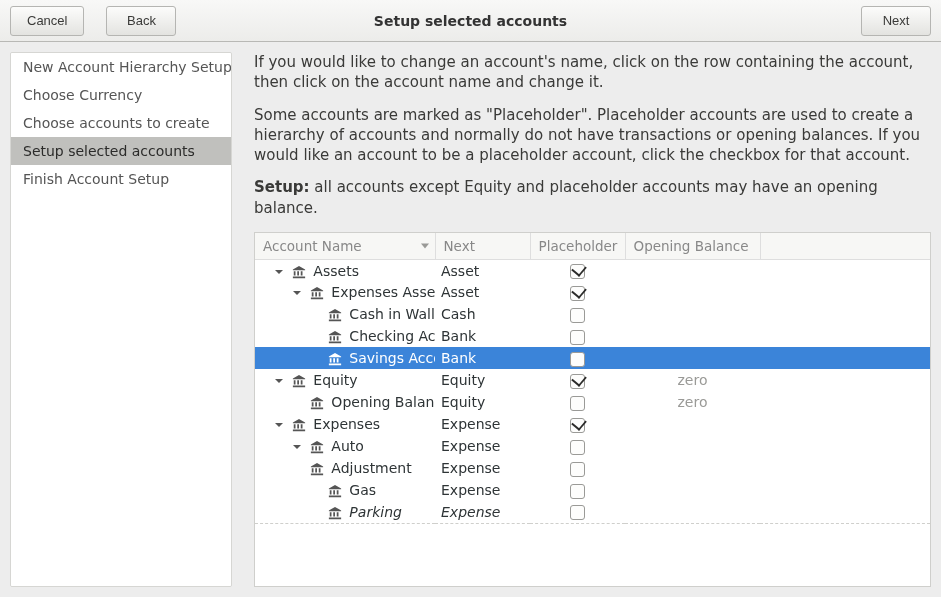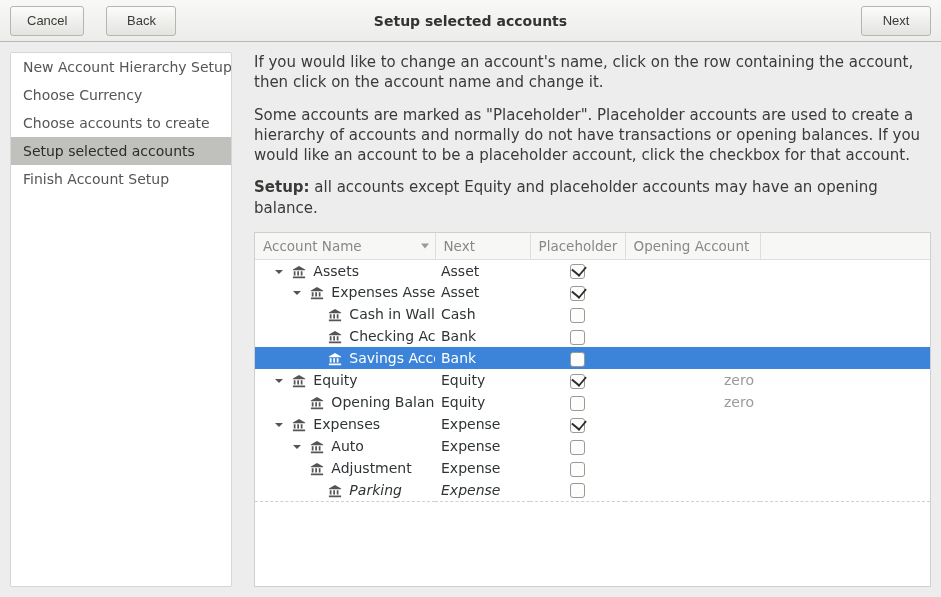--- a/index.html
+++ b/index.html
@@ -147,21 +147,21 @@
   .chk.checked::after {
     content:"";
     position:absolute;
     left:2px; top:-2px;
     width:10px; height:10px;
     border-right:2.2px solid #2b2b2a;
     border-bottom:2.2px solid #2b2b2a;
     transform: rotate(40deg) scaleX(.85);
   }
   td.ph { text-align:center; }
-  td.ob { text-align:right; padding-right:18px; color:#9a9a97; font-style:normal; }
+  td.ob { text-align:center; padding-right:18px; color:#9a9a97; font-style:normal; }
 
   .sort-arrow {
     position:absolute; right:6px; top:50%; transform:translateY(-50%);
     width:0; height:0;
     border-left:4px solid transparent;
     border-right:4px solid transparent;
     border-top:5px solid #9a9a97;
   }
 
   tr.lastvis td { border-bottom:1px dashed #cfcfcc;font-style:italic; }
@@ -206,21 +206,21 @@
             <col class="col-pad">
         </colgroup>
         <thead>
           <tr>
             <th>
               <span>Account Name</span>
               <span class="sort-arrow"></span>
             </th>
             <th>Next</th>
             <th>Placeholder</th>
-            <th>Opening Account</th>
+            <th>Opening Balance</th>
             <th></th>
           </tr>
         </thead>
         <tbody id="acct-body">
             <tr>
               <td class="cell-name"><span class="indent" style="width: 8px;"></span>
   <span class="expander">
     <svg viewBox="0 0 12 12">
                     <path d="M2 4 L6 8 L10 4 Z" fill="#555"></path>
                   </svg>
@@ -381,20 +381,35 @@
     <svg viewBox="0 0 16 16">
                     <path fill="#555" d="M8 1 L15 5 V6 H1 V5 Z M2 7 H4 V12 H2 Z M6 7 H8 V12 H6 Z M10 7 H12 V12 H10 Z M1 13 H15 V15 H1 Z"></path>
                   </svg>
   </span>
 <span>Adjustment</span></td>
               <td>Expense</td>
               <td class="ph"><span class="chk"></span></td>
               <td class="ob"></td>
               <td></td>
             </tr>
+            <tr>
+              <td class="cell-name"><span class="indent" style="width: 44px;"></span>
+  <span class="expander"></span>
+
+  <span class="bank-icon">
+    <svg viewBox="0 0 16 16">
+                    <path fill="#555" d="M8 1 L15 5 V6 H1 V5 Z M2 7 H4 V12 H2 Z M6 7 H8 V12 H6 Z M10 7 H12 V12 H10 Z M1 13 H15 V15 H1 Z"></path>
+                  </svg>
+  </span>
+<span>Gas</span></td>
+              <td>Expense</td>
+              <td class="ph"><span class="chk"></span></td>
+              <td class="ob"></td>
+              <td></td>
+            </tr>
             <tr class="lastvis">
               <td class="cell-name"><span class="indent" style="width: 44px;"></span>
   <span class="expander"></span>
 
   <span class="bank-icon">
     <svg viewBox="0 0 16 16">
                     <path fill="#555" d="M8 1 L15 5 V6 H1 V5 Z M2 7 H4 V12 H2 Z M6 7 H8 V12 H6 Z M10 7 H12 V12 H10 Z M1 13 H15 V15 H1 Z"></path>
                   </svg>
   </span>
 <span>Parking</span></td>

